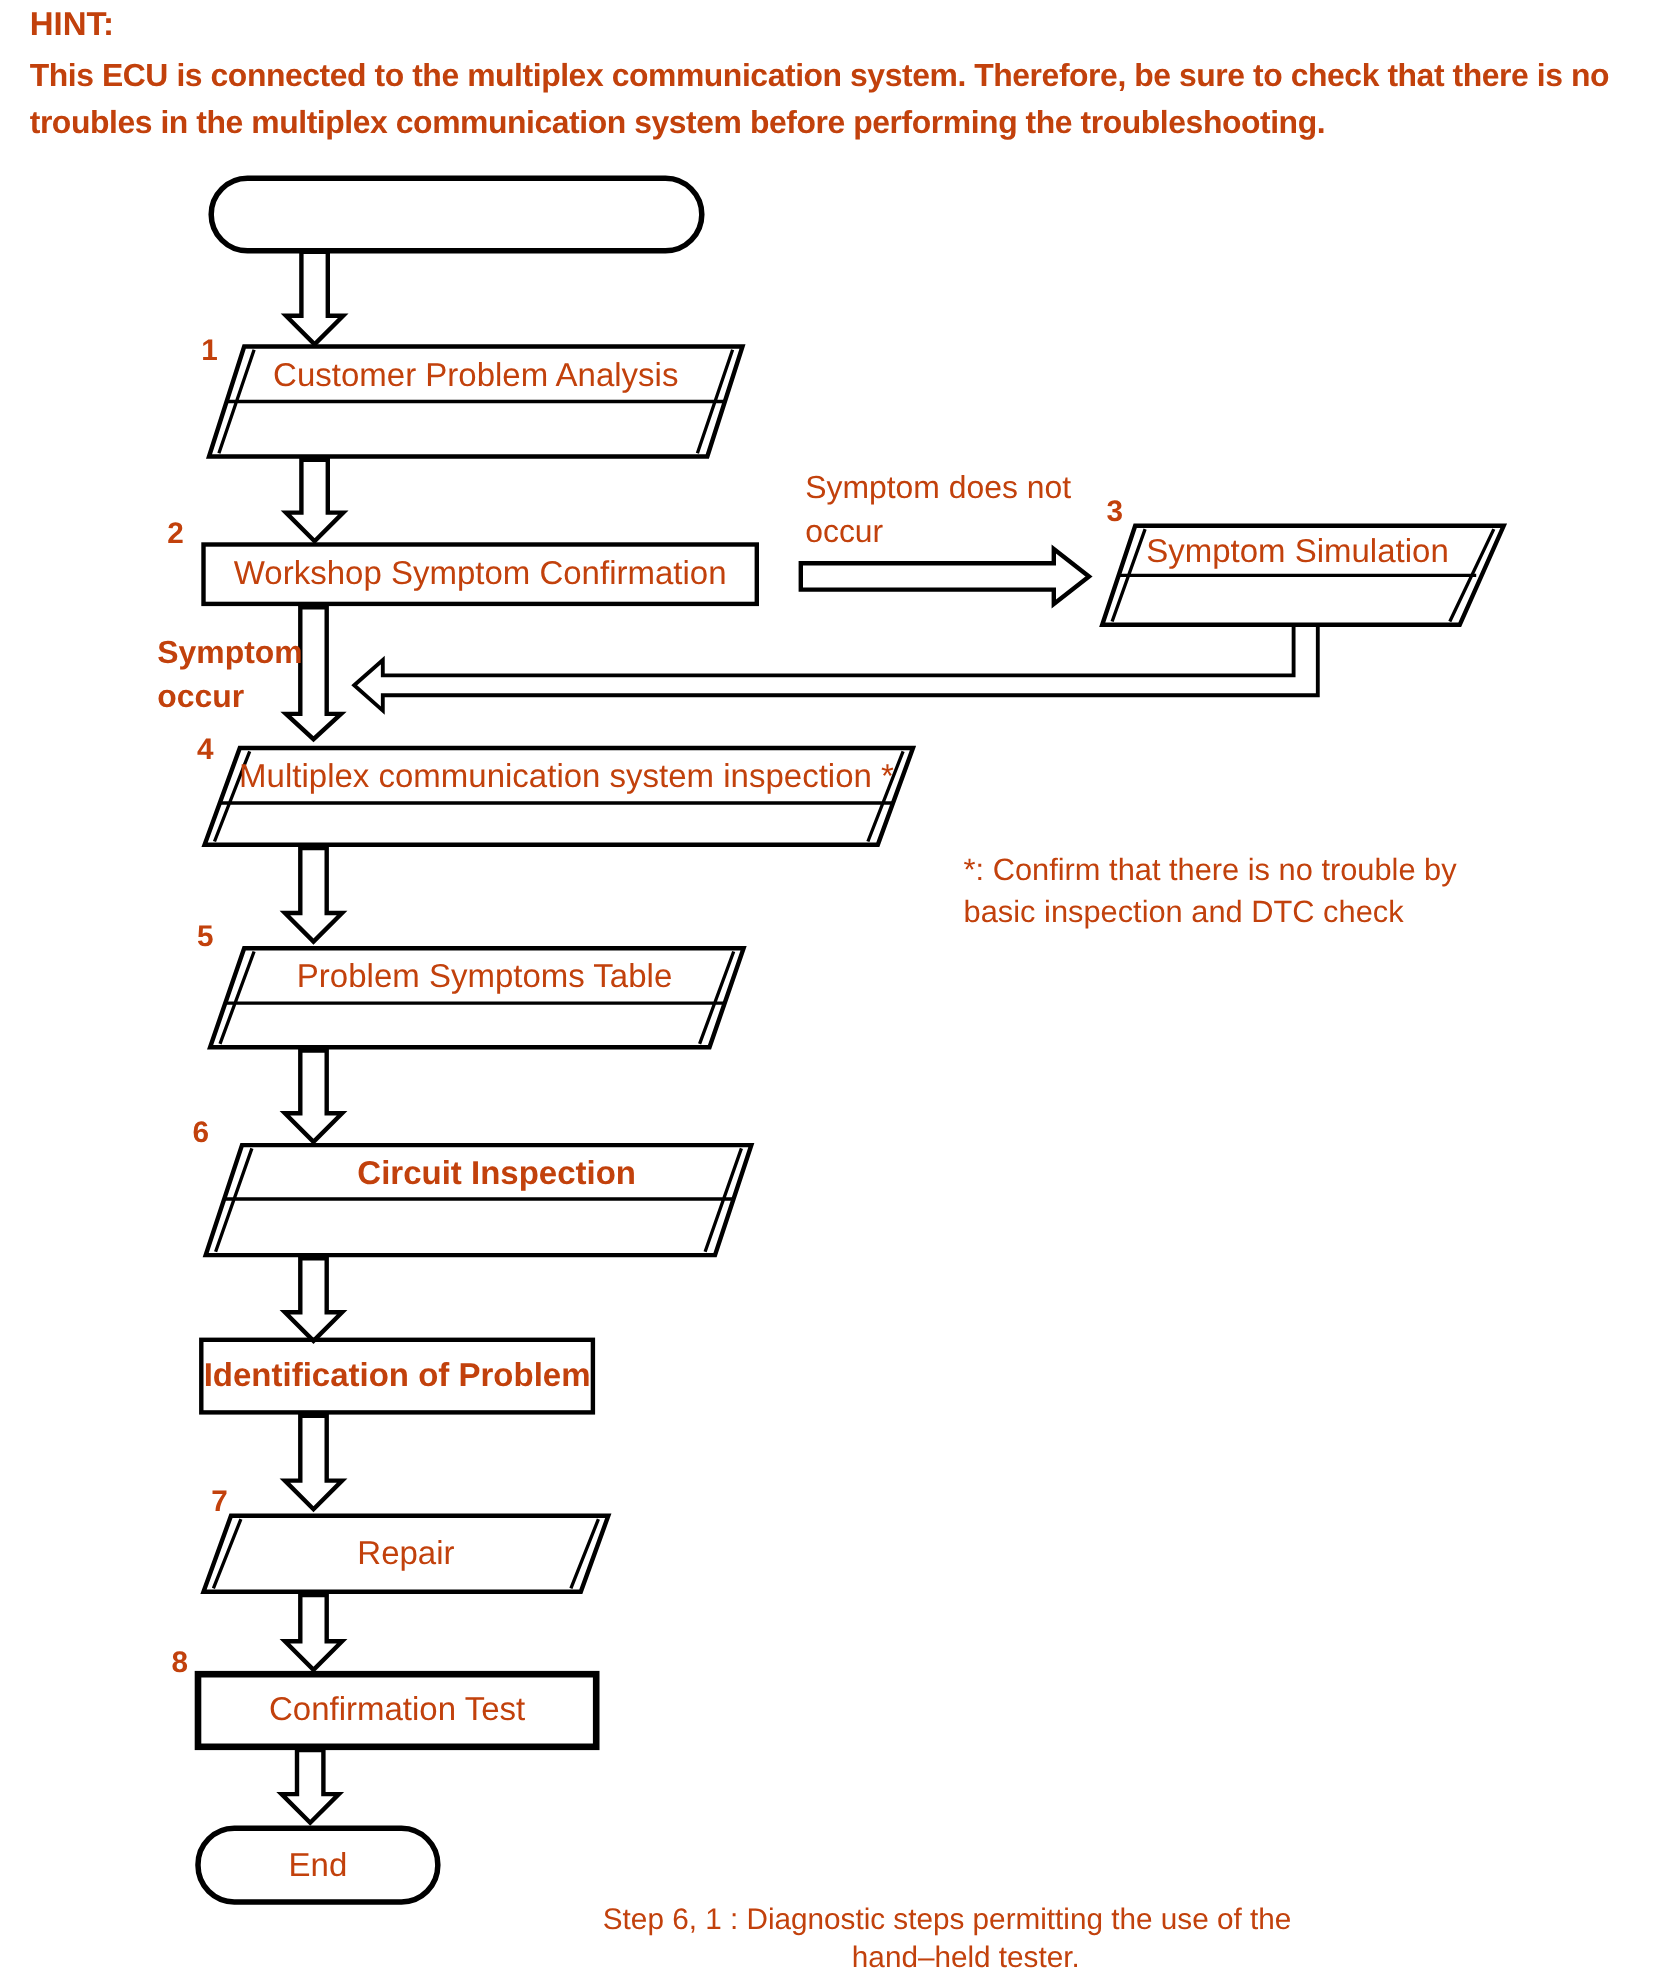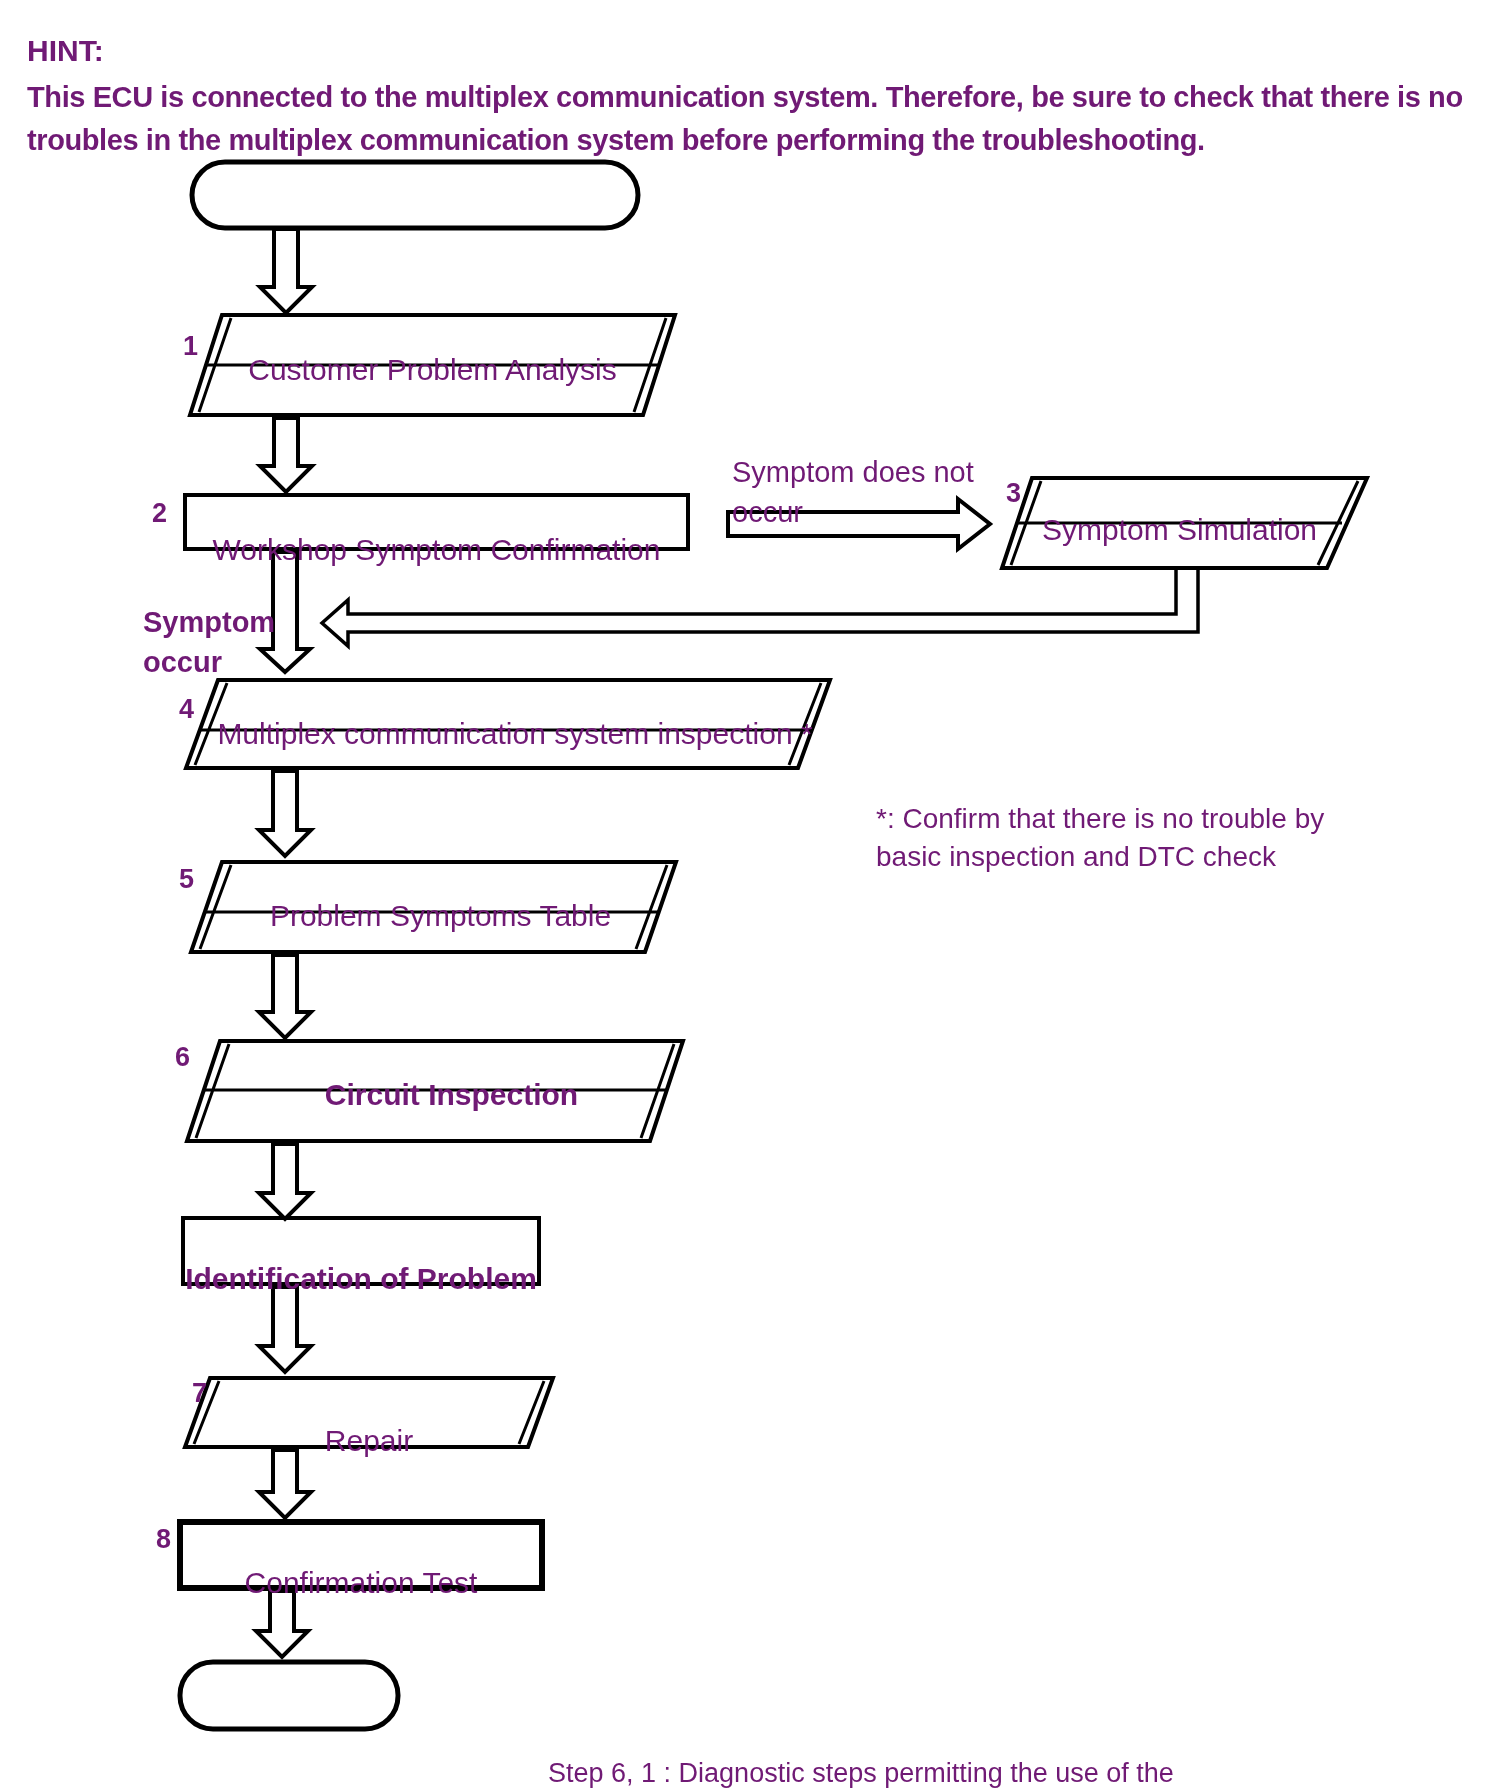--- a/index.html
+++ b/index.html
@@ -1,21 +1,21 @@
 <!DOCTYPE html>
 <html><head>
 <meta charset="utf-8">
 <style>
   html,body{margin:0;padding:0;background:#fff;}
   #page{
     position:relative;width:1504px;height:1792px;background:#fff;
     font-family:"Liberation Sans", sans-serif;color:#000;overflow:hidden;
   }
   #shapes{position:absolute;left:0;top:0;}
-  .txt{position:absolute;color:#701a75;margin-top:28px;}
+  .txt{position:absolute;color:#c2410c;}
   .node-label{
     display:flex;align-items:center;justify-content:center;
     text-align:center;font-size:30px;white-space:nowrap;line-height:1.05;
   }
   .bold{font-weight:700;}
   .stepnum{font-size:27px;font-weight:700;width:34px;}
   .annot{font-size:29px;line-height:40px;}
   .footnote{font-size:28px;line-height:38px;}
   .hint-title{left:27px;top:6px;font-size:30px;font-weight:700;}
   .hint-body{left:27px;top:48px;width:1478px;font-size:29px;font-weight:700;line-height:43px;letter-spacing:-0.4px;}
@@ -107,20 +107,21 @@
   <div class="txt node-label bold" style="left:220px;top:1043px;width:463px;height:47px;">Circuit Inspection</div>
 
   <div class="txt node-label" style="left:183px;top:1218px;width:356px;height:66px;font-weight:bold;">Identification of Problem</div>
 
   <div class="txt stepnum" style="left:192px;top:1350px;">7</div>
   <div class="txt node-label" style="left:185px;top:1378px;width:368px;height:69px;">Repair</div>
 
   <div class="txt stepnum" style="left:156px;top:1496px;">8</div>
   <div class="txt node-label" style="left:180px;top:1522px;width:362px;height:66px;">Confirmation Test</div>
 
+  <div class="txt node-label" style="left:180px;top:1662px;width:218px;height:67px;">End</div>
 
   <div class="txt annot" style="left:732px;top:424px;width:275px;">Symptom does not occur</div>
 
   <div class="txt annot" style="left:143px;top:574px;width:130px;font-weight:bold;">Symptom occur</div>
 
   <div class="txt footnote" style="left:876px;top:772px;width:490px;">*: Confirm that there is no trouble by basic inspection and DTC check</div>
 
   <div class="txt caption1">Step 6, 1 : Diagnostic steps permitting the use of the</div>
   <div class="txt caption2">hand–held tester.</div>
 

